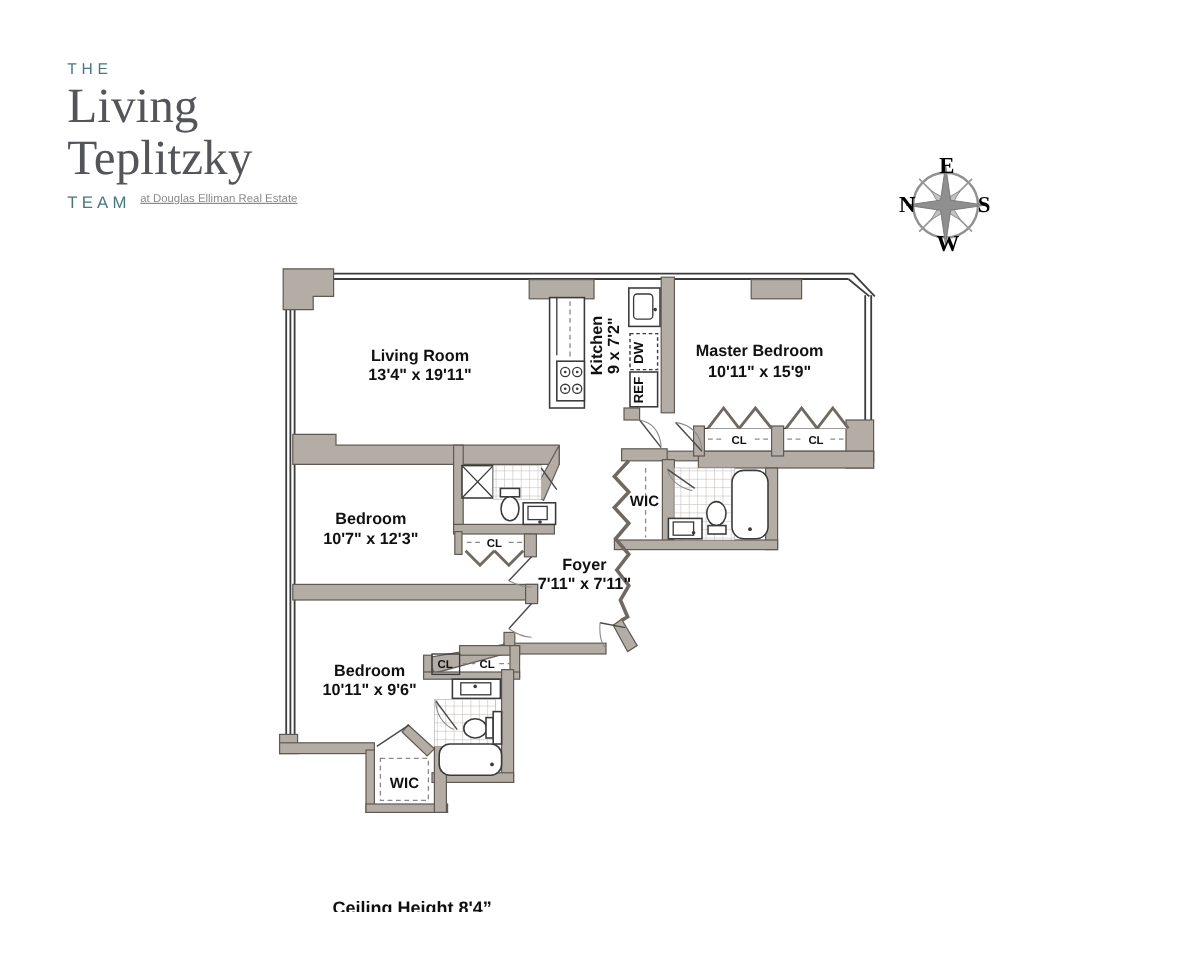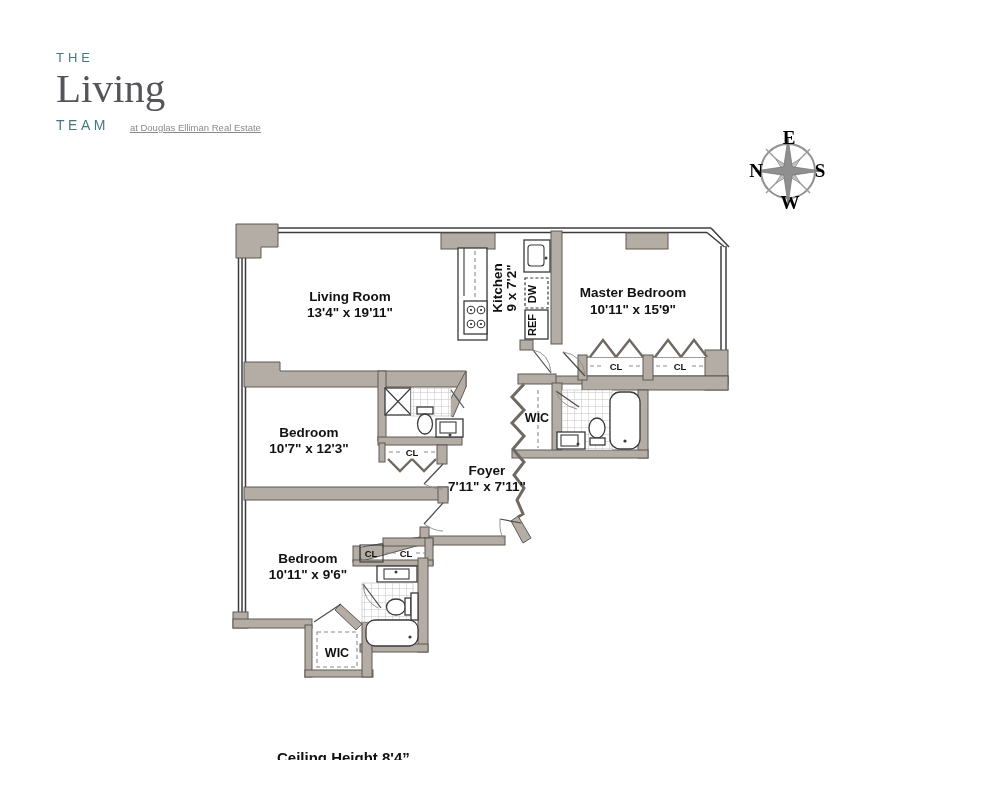--- a/index.html
+++ b/index.html
@@ -3,21 +3,21 @@
 <meta charset="utf-8">
 <style>
   html,body{margin:0;padding:0;background:#fff;}
   .page{position:relative;width:992px;height:760px;background:#fff;overflow:hidden;
         font-family:"Liberation Sans",sans-serif;}
   
   .logo{position:absolute;left:56px;top:50px;}
   .logo-the{font-size:13px;letter-spacing:4px;color:#47787f;margin-bottom:2px;}
   .logo-name{font-family:"Liberation Serif",serif;font-weight:400;font-size:41px;
              line-height:43px;color:#54555b;}
-  .logo-row{margin-top:7px;display:flex;align-items:flex-end;gap:21px;}
+  .logo-row{margin-top:7px;display:flex;align-items:flex-start;gap:8px;}
   .logo-team{font-size:14px;letter-spacing:3.5px;color:#47787f;}
   .logo-tag{font-size:9.5px;color:#8a8a8a;text-decoration:underline;}
   
   .footer{position:absolute;left:277px;top:749px;font-size:15px;font-weight:bold;color:#101010;}
   
   svg{position:absolute;left:0;top:0;}
   .w{fill:#b4ada5;stroke:#5e5952;stroke-width:1;}
   .tl{stroke:#3c3c3c;stroke-width:1.5;fill:none;}
   .fx{fill:#fff;stroke:#3a3a3a;stroke-width:1.3;}
   .fxn{fill:none;stroke:#3a3a3a;stroke-width:1.1;}
@@ -34,20 +34,21 @@
   .cmp{font-family:"Liberation Serif",serif;font-weight:600;font-size:19px;fill:#000;text-anchor:middle;}
 </style>
 </head>
 <body>
 
 <div class="page">
 
   <div class="logo">
     <div class="logo-the">THE</div>
     <div class="logo-name">Living</div>
+    <div class="logo-name">Teplitzky</div>
     <div class="logo-row">
       <span class="logo-team">TEAM</span>
       <span class="logo-tag">at Douglas Elliman Real Estate</span>
     </div>
   </div>
 
   <svg width="992" height="800" viewBox="0 0 992 800">
     <defs>
       <pattern id="tiles" width="7" height="7" patternUnits="userSpaceOnUse">
         <rect width="7" height="7" fill="#fff"></rect>

